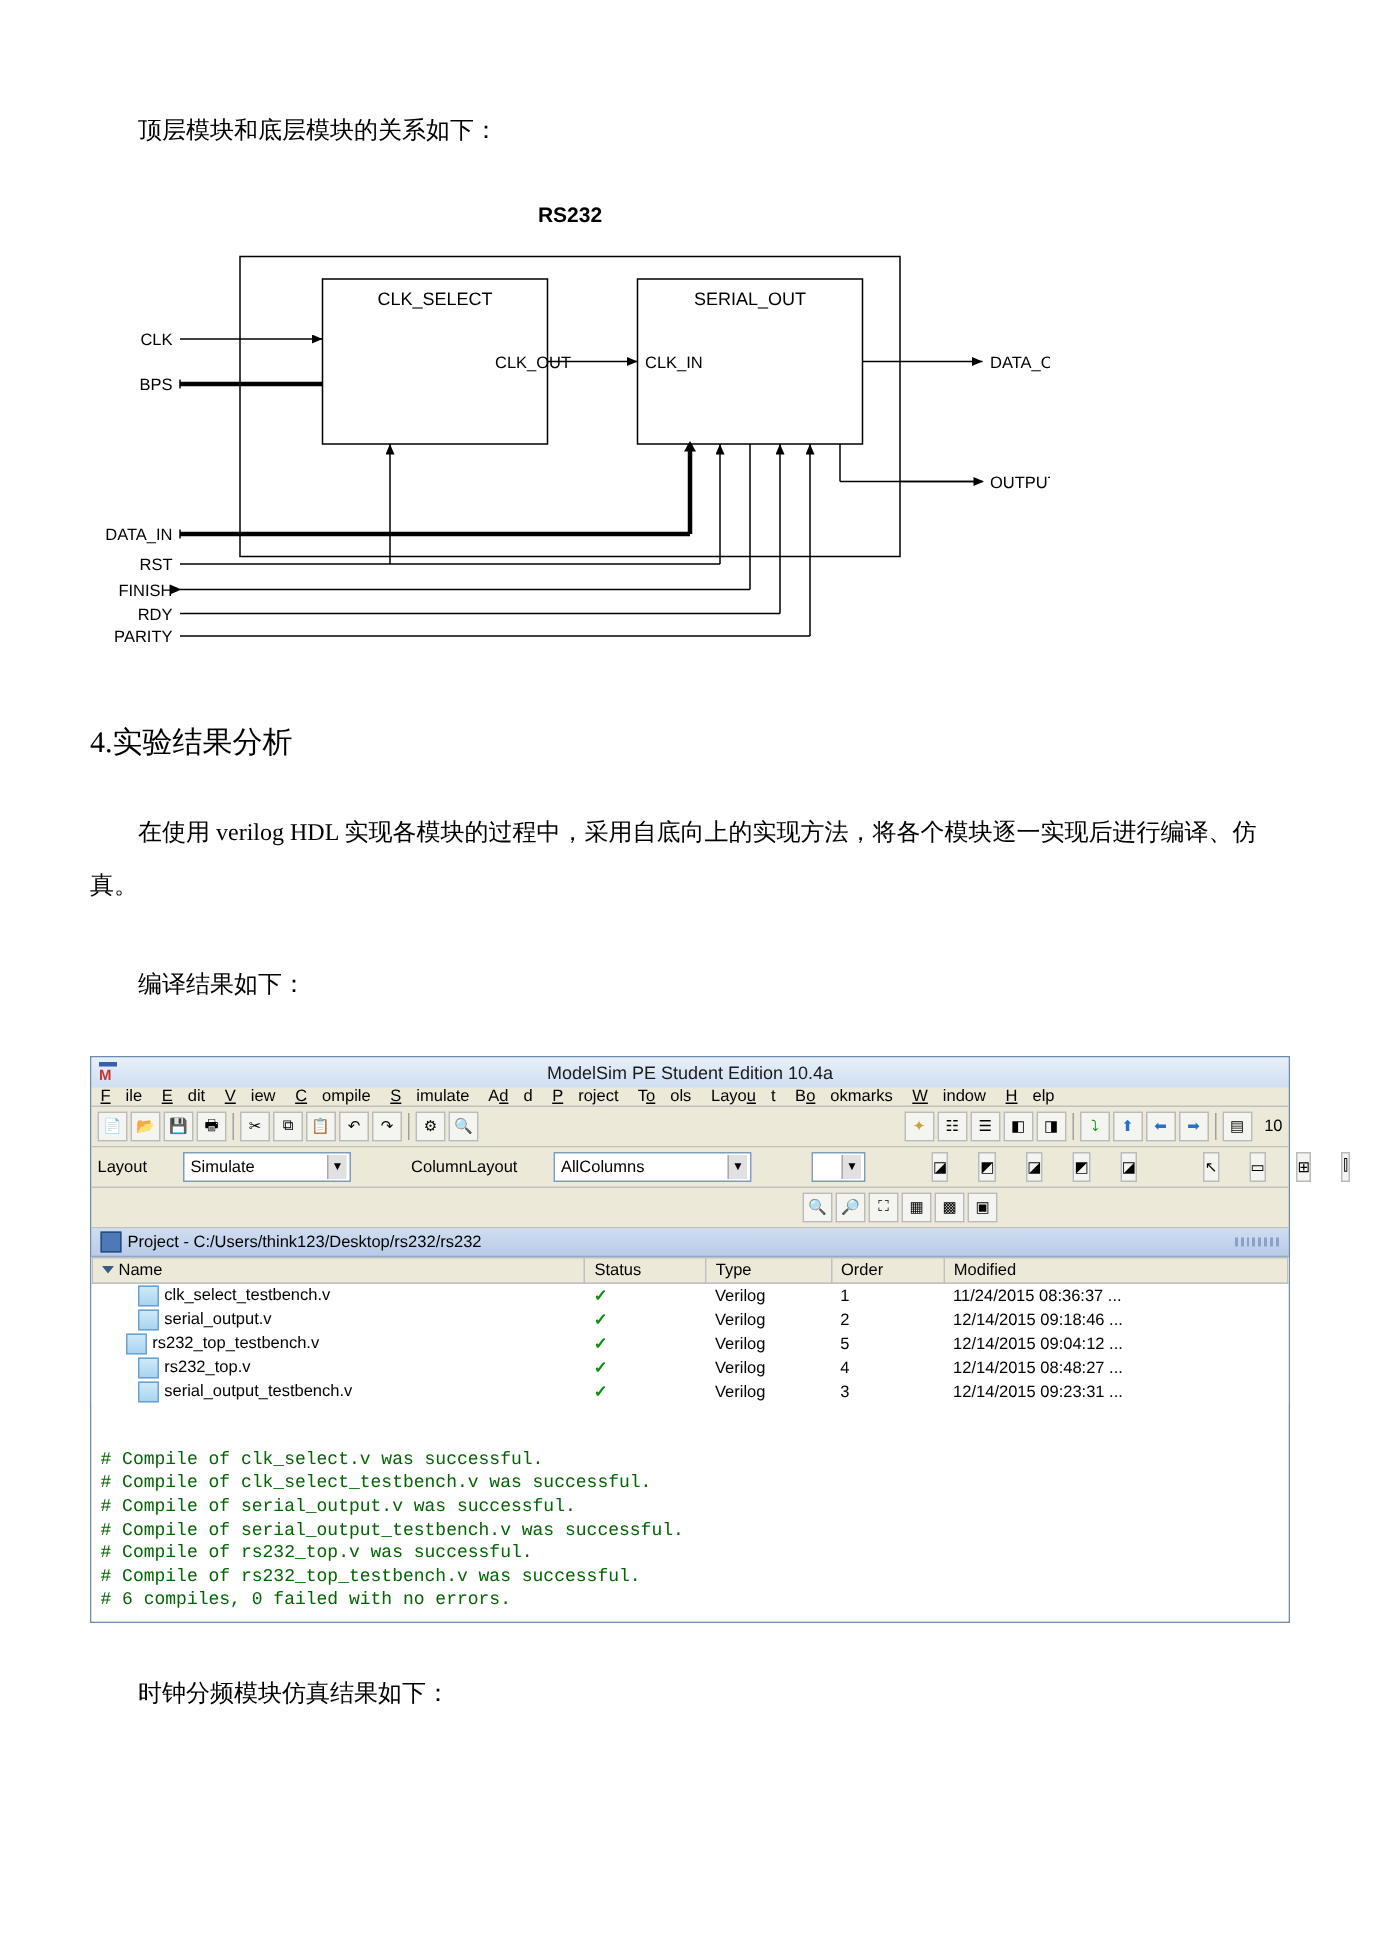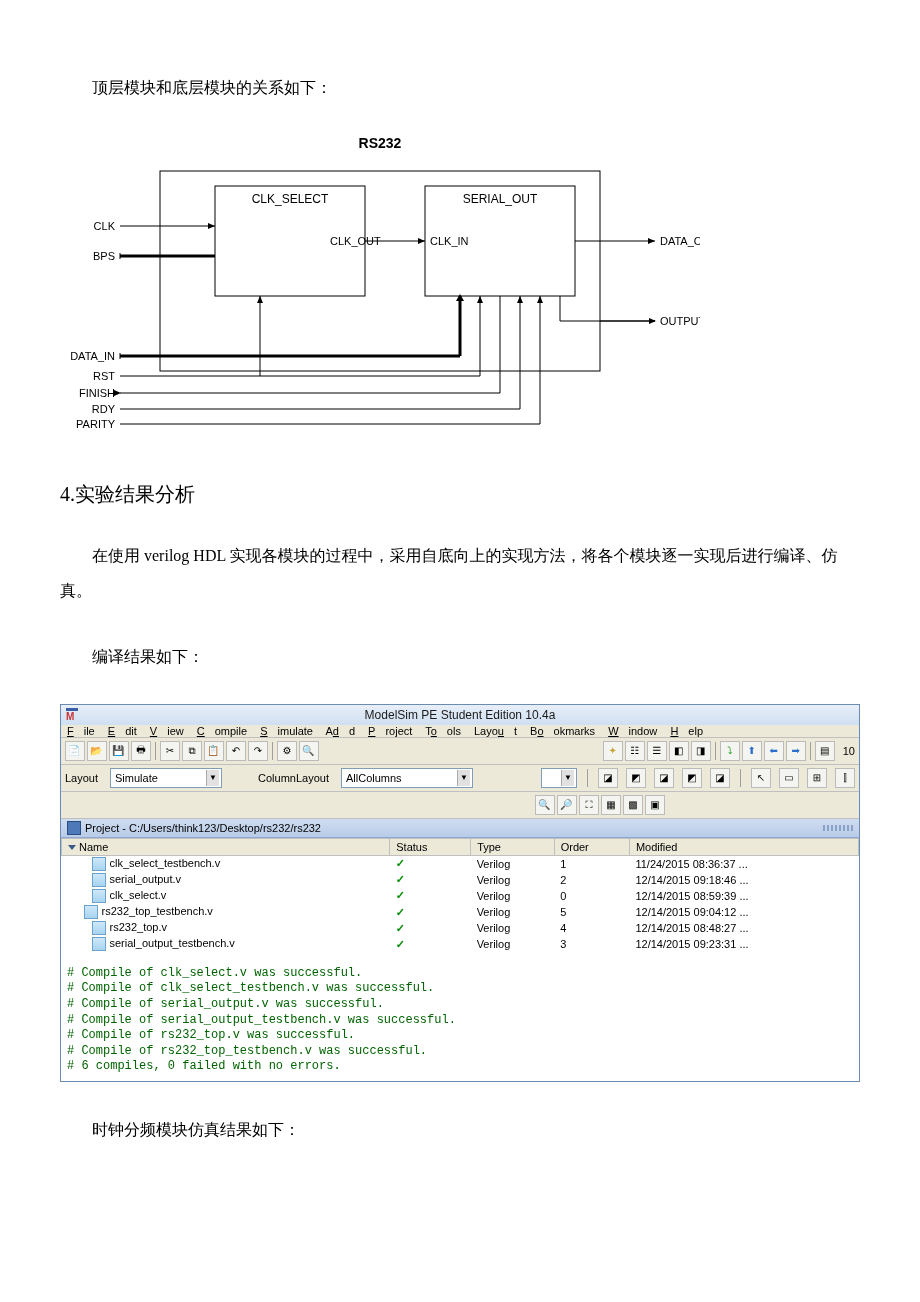--- a/index.html
+++ b/index.html
@@ -100,21 +100,21 @@
     display: flex;
     align-items: center;
     gap: 2px;
   }
   .ms-toolbar-row2 {
     background: #ece9d8;
     border-bottom: 1px solid #c0c0c0;
     padding: 3px 4px;
     display: flex;
     align-items: center;
-    gap: 8px;
+    gap: 20px;
   }
   .tb-btn {
     width: 18px;
     height: 18px;
     border: 1px solid #bbb;
     background: #f4f4f0;
     display: inline-flex;
     align-items: center;
     justify-content: center;
     font-size: 10px;
@@ -441,27 +441,20 @@
               <td>11/24/2015 08:36:37 ...</td>
             </tr>
             <tr>
               <td style="padding-left:30px"><span class="file-icon"></span>serial_output.v</td>
               <td><span class="check">✓</span></td>
               <td>Verilog</td>
               <td>2</td>
               <td>12/14/2015 09:18:46 ...</td>
             </tr>
             <tr>
-              <td style="padding-left:30px"><span class="file-icon"></span>clk_select.v</td>
-              <td><span class="check">✓</span></td>
-              <td>Verilog</td>
-              <td>0</td>
-              <td>12/14/2015 08:59:39 ...</td>
-            </tr>
-            <tr>
               <td style="padding-left:22px"><span class="file-icon"></span>rs232_top_testbench.v</td>
               <td><span class="check">✓</span></td>
               <td>Verilog</td>
               <td>5</td>
               <td>12/14/2015 09:04:12 ...</td>
             </tr>
             <tr>
               <td style="padding-left:30px"><span class="file-icon"></span>rs232_top.v</td>
               <td><span class="check">✓</span></td>
               <td>Verilog</td>

